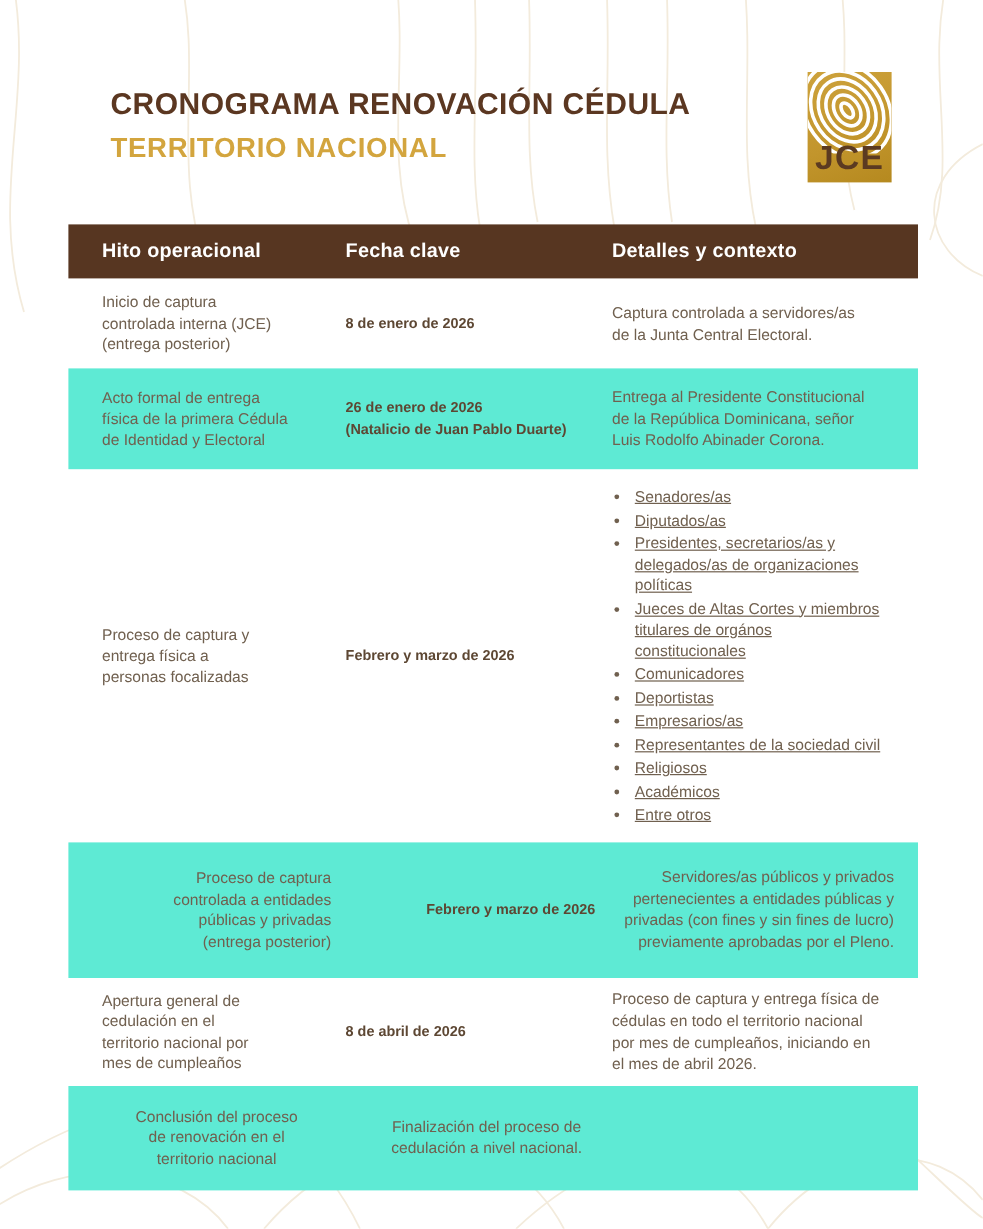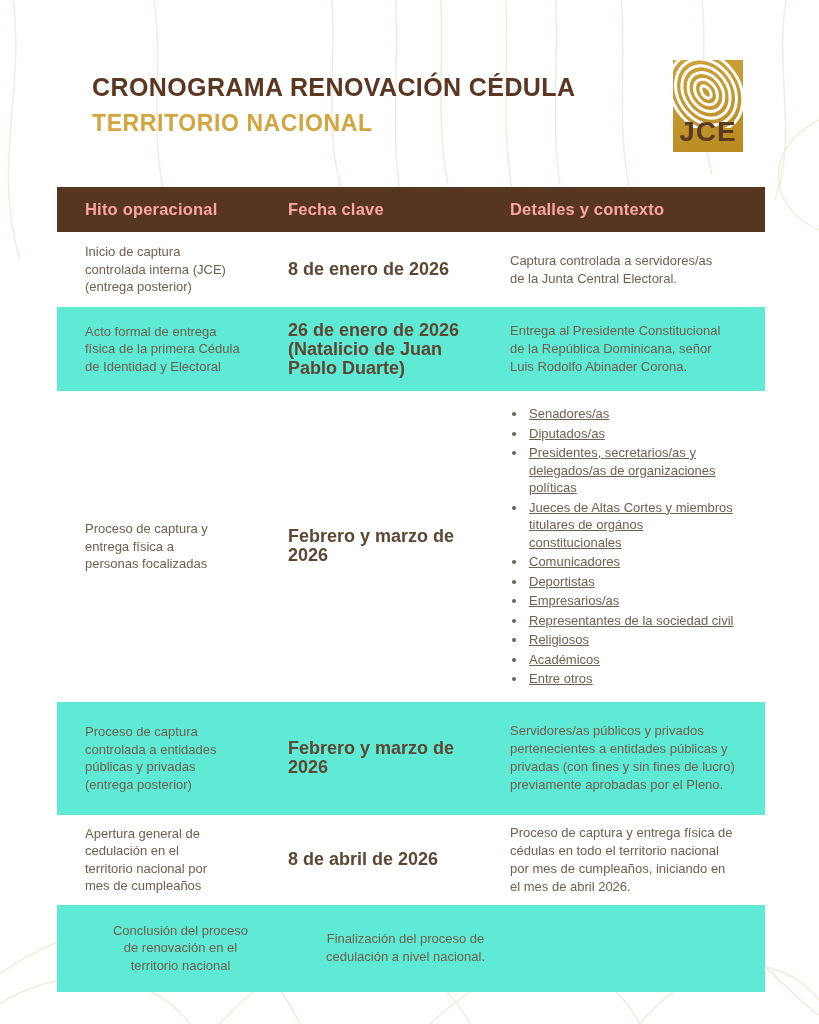--- a/index.html
+++ b/index.html
@@ -37,42 +37,42 @@
     position:absolute; left:0; right:0; bottom:4px; text-align:center;
     font-size:28px; font-weight:bold; color:#5B3A21; letter-spacing:1px;
   }
 
   
   .schedule-table {
     position:absolute; left:57px; top:187px; width:708px;
   }
   .thead {
     display:flex; align-items:center; height:45px;
-    background:#573621; color:#fca5a5;
+    background:#573621; color:#ffffff;
     font-weight:bold; font-size:16.5px; letter-spacing:0.2px;
   }
   .tr { display:flex; align-items:center; background:transparent; }
   .tr.shaded { background:#5eead4; }
   .tr:nth-child(1){ min-height:75px; }
   .tr:nth-child(2){ min-height:84px; }
   .tr:nth-child(3){ min-height:281px; }
-  .tr:nth-child(4){ min-height:113px; }
+  .tr:nth-child(4){ min-height:113px;text-align:right; }
   .tr:nth-child(5){ min-height:90px; }
   .tr:nth-child(6){ min-height:87px;text-align:center; }
 
   .col-hito    { width:231px; padding-left:28px; padding-right:12px; }
   .col-fecha   { width:222px; padding-right:14px; }
   .col-detalles{ width:255px; padding-right:20px; }
 
   .td { font-size:13px; }
   .td-hito {
     color:#70604F; line-height:17.5px; white-space:pre-line;
   }
   .td-fecha {
-    color:#5D4733; font-weight:bold; font-size:18px;
+    color:#5D4733; font-weight:bold; font-size:12px;
     line-height:19px; white-space:pre-line;
   }
   .td-detalles {
     color:#70604F; line-height:18px; white-space:pre-line;
   }
   ul.bullets {
     list-style:disc; padding:12px 0 12px 17px; white-space:normal;
   }
   ul.bullets li {
     margin:2px 0; line-height:17.5px; white-space:pre-line; padding-left:2px;text-decoration:underline;

